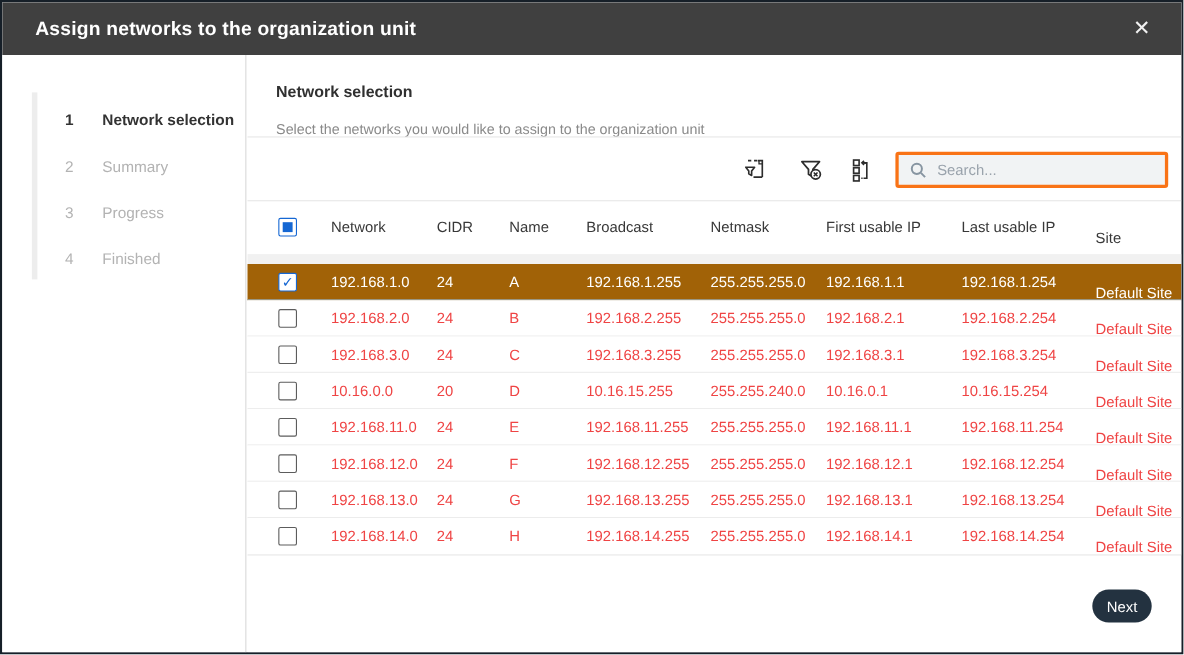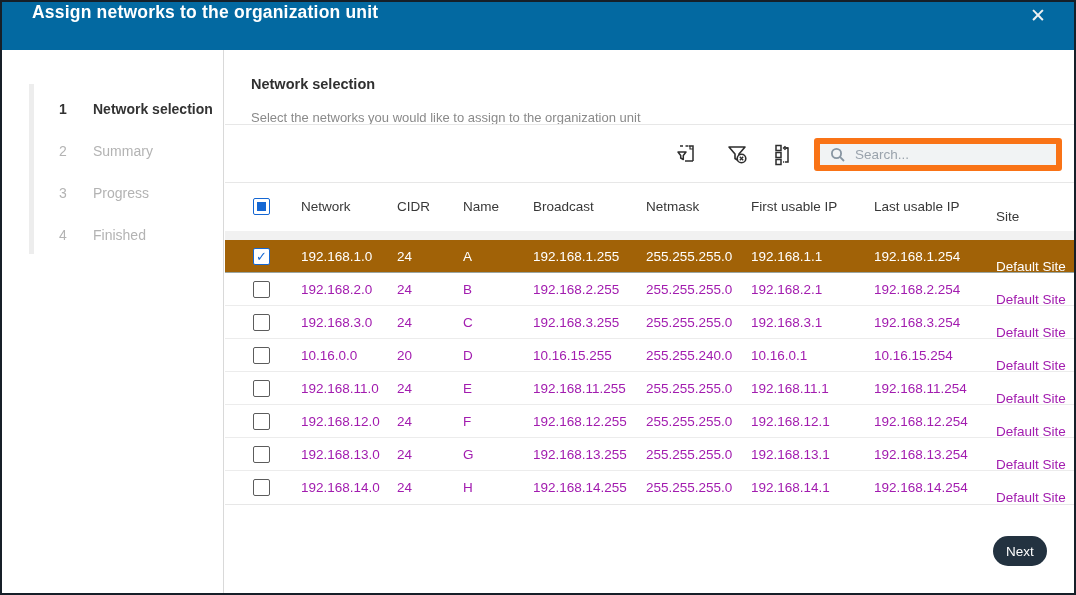--- a/index.html
+++ b/index.html
@@ -4,21 +4,21 @@
 <style>
   * { margin:0; padding:0; box-sizing:border-box; }
   html,body { background:#fff; font-family:"Liberation Sans","DejaVu Sans",sans-serif; }
   #dialog {
     position:relative; width:1076px; height:595px;
     border:2px solid #161f28; background:#fff; overflow:hidden;
   }
   
   #titlebar {
     position:absolute; left:0; top:0; right:0; height:48px;
-    background:#0369a1; display:flex; 
+    background:#404040; display:flex; align-items:center;
     padding:0 22px 0 30px; color:#fff;
   }
   #titlebar .title { font-size:17.5px; font-weight:600; letter-spacing:.2px; }
   #titlebar .close {
     margin-left:auto; font-size:19px; line-height:1; cursor:pointer;
     color:#f2f2f2; padding:4px 6px; font-weight:400;
   }
   
   #sidebar {
     position:absolute; left:0; top:48px; bottom:0; width:222px;
@@ -49,40 +49,40 @@
   }
   .tb-icon {
     width:30px; height:30px; display:flex; align-items:center; justify-content:center;
     cursor:pointer;
   }
   #tb-icon-1 { position:absolute; left:446px; }
   #tb-icon-2 { position:absolute; left:497px; }
   #tb-icon-3 { position:absolute; left:543px; }
   #searchbox {
     position:absolute; left:589px; right:12px; top:13px; height:33px;
-    background:#f1f3f4; border:6px solid #f97316; border-radius:3px;
+    background:#f1f3f4; border:3px solid #f97316; border-radius:3px;
     display:flex; align-items:center; padding:0 10px; gap:9px;
   }
   #searchbox input {
     border:none; outline:none; background:transparent; flex:1;
     font-size:13.5px; color:#444; font-family:inherit;
   }
   #searchbox input::placeholder { color:#9aa3ac; }
   
   #grid { position:absolute; top:132px; left:0; right:0; }
   .row { display:flex; align-items:center; }
   #grid-header { height:49px; font-size:13.5px; color:#383838; }
   #grid-header .hcell { cursor:pointer; }
   #header-spacer { height:9px; background:#f1f1f1; }
   .cbcell { width:76px; padding-left:28px; display:flex; align-items:center; }
   .c0 { width:96px; }  .c1 { width:66px; }  .c2 { width:70px; }
   .c3 { width:113px; } .c4 { width:105px; } .c5 { width:123px; }
   .c6 { width:122px; } .c7 { flex:1;margin-top:20px; }
   .drow {
-    height:33px; font-size:13.5px; color:#a21caf; cursor:pointer;
+    height:33px; font-size:13.5px; color:#ef4444; cursor:pointer;
     border-bottom:1px solid #ececec; background:#fff;
   }
   .drow:last-child { border-bottom:none; }
   .drow.selected {
     background:#a16207; color:#fff; border-bottom-color:#99a5a2;
   }
   #grid-bottom { height:1px; background:#e7e7e7; }
   
   .cb {
     width:17px; height:17px; background:#fff; border:1.5px solid #5c5c5c;

